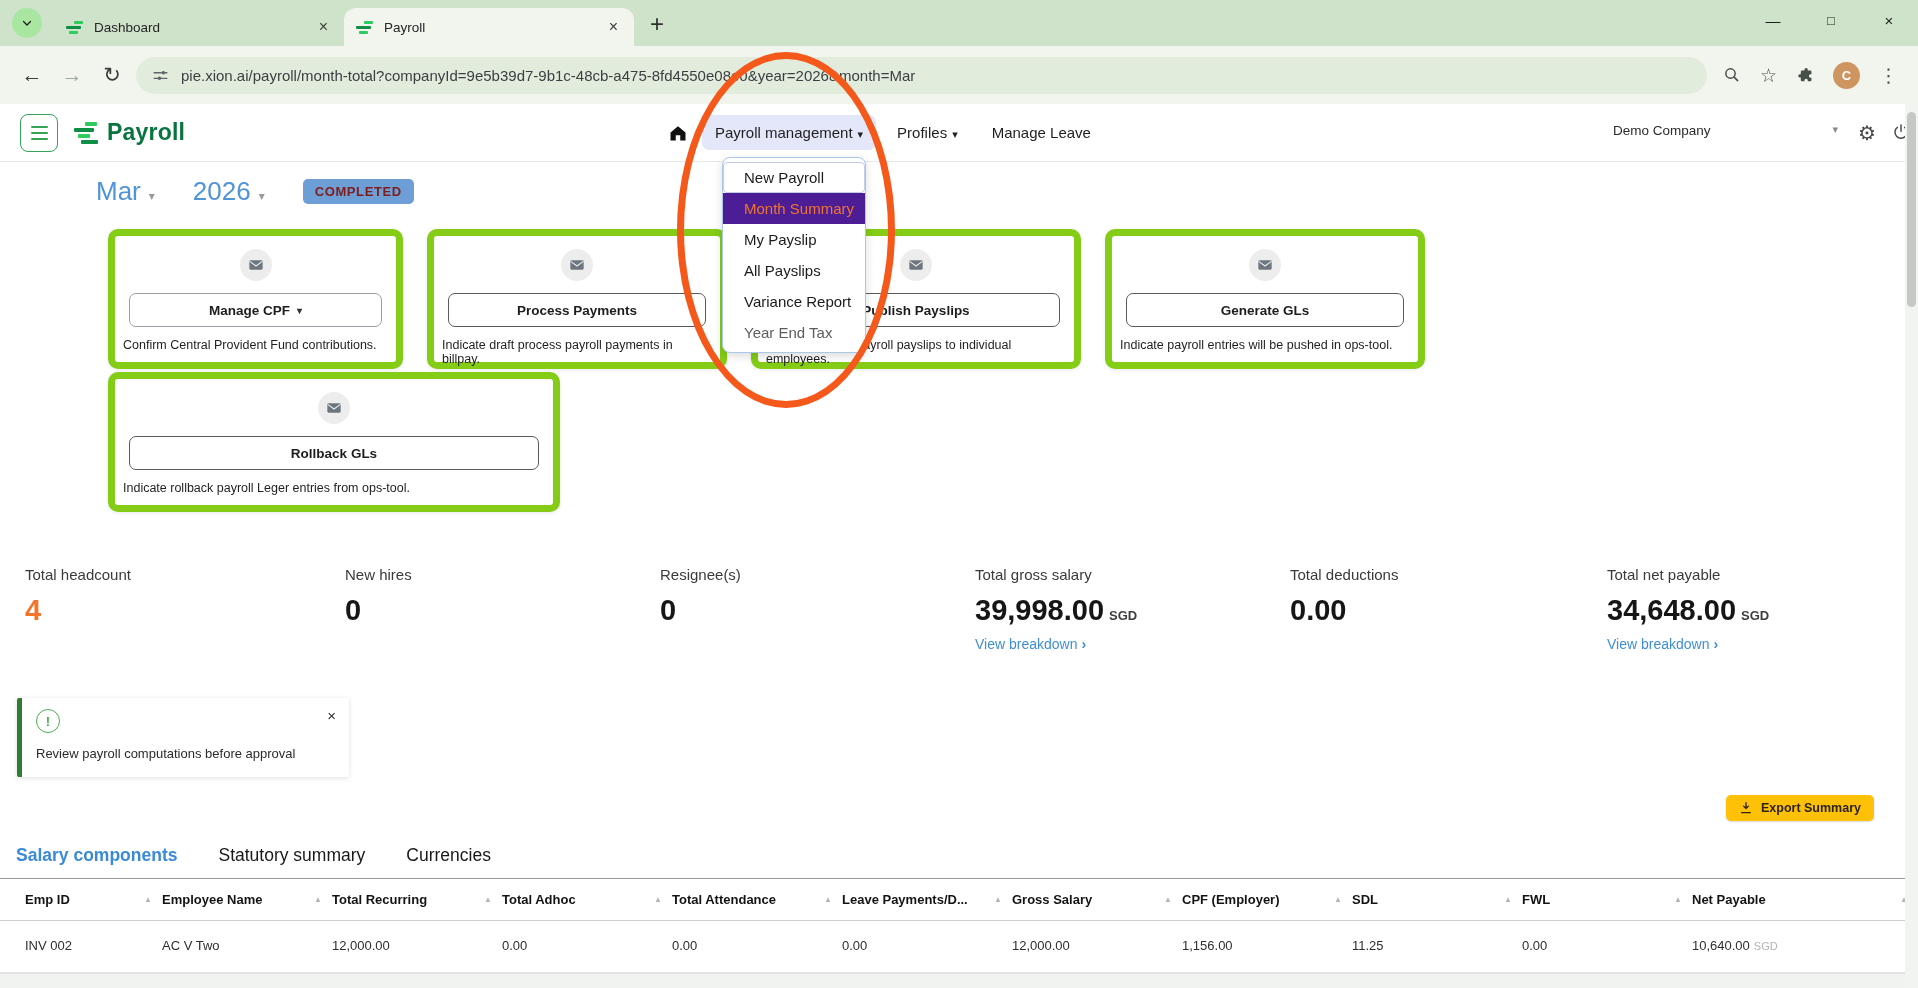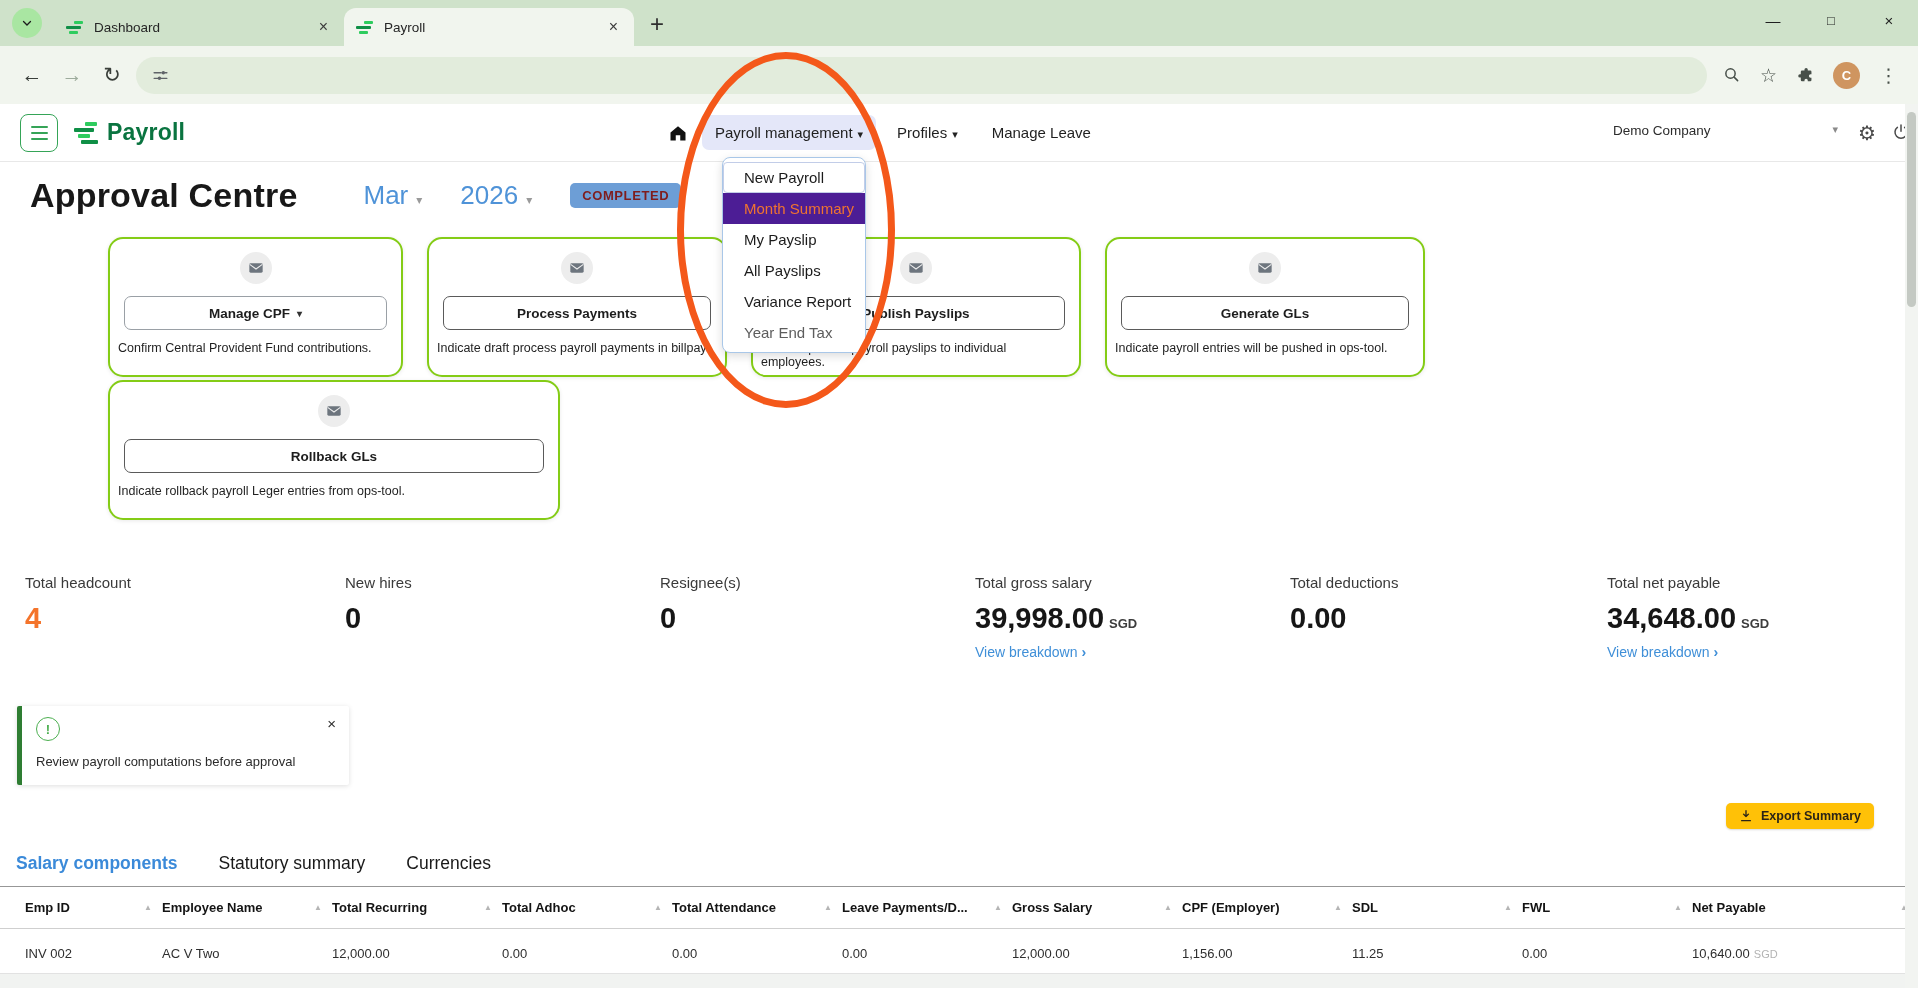--- a/index.html
+++ b/index.html
@@ -60,21 +60,21 @@
   .titlerow{display:flex;align-items:center;margin:14px 0 0 30px}
   .h1{font-size:34px;font-weight:800;color:#181818;letter-spacing:.2px}
   .selgroup{display:flex;align-items:baseline;cursor:pointer}
   .monthsel{margin-left:66px}
   .yearsel{margin-left:38px}
   .selval{font-size:26px;color:#4f93d8;font-weight:500}
   .selcaret{font-size:12px;color:#9a9a9a;margin-left:8px}
   .badge{margin-left:38px;background:#6d9ed6;color:#7f1d1d;font-size:13px;font-weight:800;letter-spacing:.6px;padding:5px 12px;border-radius:5px;align-self:center}
 
   .cardsrow{display:flex;margin:22px 0 0 108px;gap:24px}
-  .card{background:#fff;border:2px solid #84cc16;border-radius:15px;box-shadow:0 1px 4px rgba(0,0,0,.09);height:140px;padding-top:13px}
+  .card{background:#fff;border:7px solid #84cc16;border-radius:10px;box-shadow:0 1px 4px rgba(0,0,0,.09);height:140px;padding-top:13px}
   .card.c1{width:295px}.card.c2{width:300px}.card.c3{width:330px}.card.c4{width:320px}
   .card.c5{width:452px}
   .cardsrow2{margin:3px 0 0 108px}
   .mailwrap{width:32px;height:32px;border-radius:50%;background:#ededed;display:flex;align-items:center;justify-content:center;margin:0 auto}
   .cardbtn{display:flex;align-items:center;justify-content:center;margin:12px 14px 0;height:34px;border:1px solid #5a5a5a;border-radius:7px;background:#fff;font-size:13.5px;font-weight:700;color:#1d1d1d;cursor:pointer;gap:7px}
   .cardbtn.light{border-color:#9aa0a6}
   .cardbtn .crt{font-size:10px;color:#333}
   .carddesc{margin-top:11px;text-align:left;font-size:12.5px;color:#1f1f1f;padding:0 8px}
 
   .stats{display:grid;grid-template-columns:320px 315px 315px 315px 317px auto;margin:54px 0 0 25px}
@@ -164,20 +164,21 @@
   <div class="toolbar">
     <span class="navbtn">←</span>
     <span class="navbtn disabled">→</span>
     <span class="navbtn">↻</span>
     <div class="omnibox">
       <svg width="17" height="17" viewBox="0 0 24 24">
           <path d="M3 8h10M18.6 8H21M3 16h5.4M13 16h8" stroke="#5f6368" stroke-width="2" stroke-linecap="round"></path>
           <circle cx="16" cy="8" r="2.5" fill="#5f6368"></circle>
           <circle cx="10.5" cy="16" r="2.5" fill="#5f6368"></circle>
         </svg>
+      <span class="urltext">pie.xion.ai/payroll/month-total?companyId=9e5b39d7-9b1c-48cb-a475-8fd4550e08e0&amp;year=2026&amp;month=Mar</span>
     </div>
     <div class="tbicons">
       <span class="tbico">
         <svg width="18" height="18" viewBox="0 0 24 24">
             <circle cx="10" cy="10" r="6.2" stroke="#474f49" stroke-width="2" fill="none"></circle>
             <path d="M14.8 14.8 19.5 19.5" stroke="#474f49" stroke-width="2" stroke-linecap="round"></path>
           </svg>
       </span>
       <span class="tbico">☆</span>
       <span class="tbico">
@@ -224,21 +225,20 @@
             <path d="M12 2.5v8.5" stroke="#4a4a4a" stroke-width="2" fill="none" stroke-linecap="round"></path>
             <path d="M7.2 5.8 A 8 8 0 1 0 16.8 5.8" stroke="#4a4a4a" stroke-width="2" fill="none" stroke-linecap="round"></path>
           </svg>
       </span>
     </div>
   </div>
 
   <div class="content">
 
     <div class="titlerow">
-      <span class="h1">Approval Centre</span>
       <span class="selgroup monthsel">
         <span class="selval">Mar</span>
         <span class="selcaret">▾</span>
       </span>
       <span class="selgroup yearsel">
         <span class="selval">2026</span>
         <span class="selcaret">▾</span>
       </span>
       <span class="badge">COMPLETED</span>
     </div>

